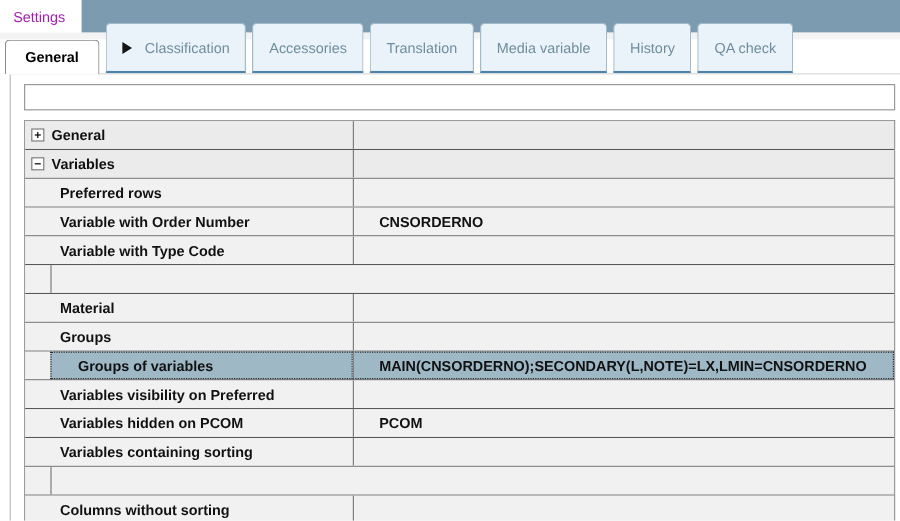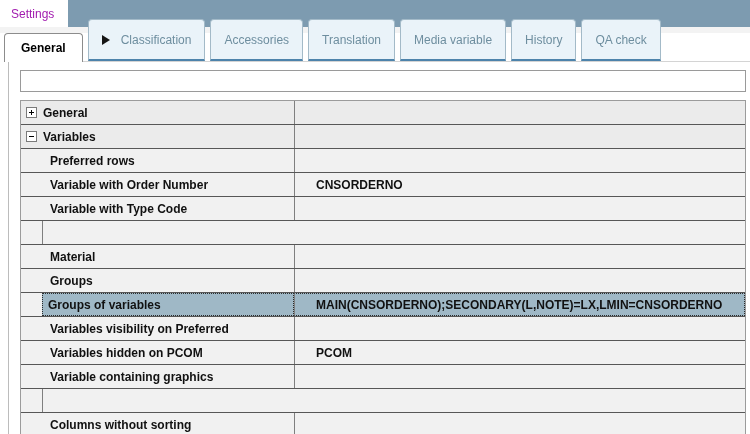--- a/index.html
+++ b/index.html
@@ -44,21 +44,21 @@
   .row{display:flex;height:24px;box-sizing:border-box;border-bottom:1px solid var(--row-separator);align-items:stretch;}
   .row .cell{display:flex;align-items:center;box-sizing:border-box;overflow:hidden;white-space:nowrap;}
   .indent{flex:0 0 21px;background:var(--row-bg);}
   .lbl{flex:0 0 252px;background:var(--row-bg);font-weight:600;padding-left:8px;}
   .val{flex:1;background:var(--row-bg);border-left:1px solid #7f7f7f;font-weight:600;padding-left:21px;}
   .row.category .lbl{flex:0 0 273px;background:var(--category-bg);padding-left:5px;gap:6px;}
   .row.category .val{background:var(--category-bg);}
   .expander{width:11px;height:11px;box-sizing:border-box;border:1px solid #7a7a7a;background:#fff;position:relative;flex:0 0 11px;}
   .expander::before{content:'';position:absolute;left:2px;right:2px;top:4px;height:1px;background:#000;}
   .expander.plus::after{content:'';position:absolute;top:2px;bottom:2px;left:4px;width:1px;background:#000;}
-  .row.selected .lbl{background:var(--selection-blue);border:1px dotted #2a2a2a;padding-left:5px;}
+  .row.selected .lbl{background:var(--selection-blue);border:1px dotted #2a2a2a;padding-left:22px;}
   .row.selected .val{background:var(--selection-blue);border-top:1px dotted #2a2a2a;border-bottom:1px dotted #2a2a2a;border-right:1px dotted #2a2a2a;text-align:center;}
 </style>
 </head>
 <body>
 
 <div class="window">
   <div class="doc-tabbar">
     <div class="doc-tab">
       <span>Settings</span>
     </div>
@@ -148,21 +148,21 @@
           <div class="cell lbl">Variables visibility on Preferred</div>
           <div class="cell val"></div>
         </div>
         <div class="row">
           <div class="indent"></div>
           <div class="cell lbl">Variables hidden on PCOM</div>
           <div class="cell val">PCOM</div>
         </div>
         <div class="row">
           <div class="indent"></div>
-          <div class="cell lbl">Variable containing graphics</div>
+          <div class="cell lbl">Variables containing sorting</div>
           <div class="cell val"></div>
         </div>
         <div class="row">
           <div class="indent"></div>
           <div class="cell val"></div>
         </div>
         <div class="row">
           <div class="indent"></div>
           <div class="cell lbl">Columns without sorting</div>
           <div class="cell val"></div>

